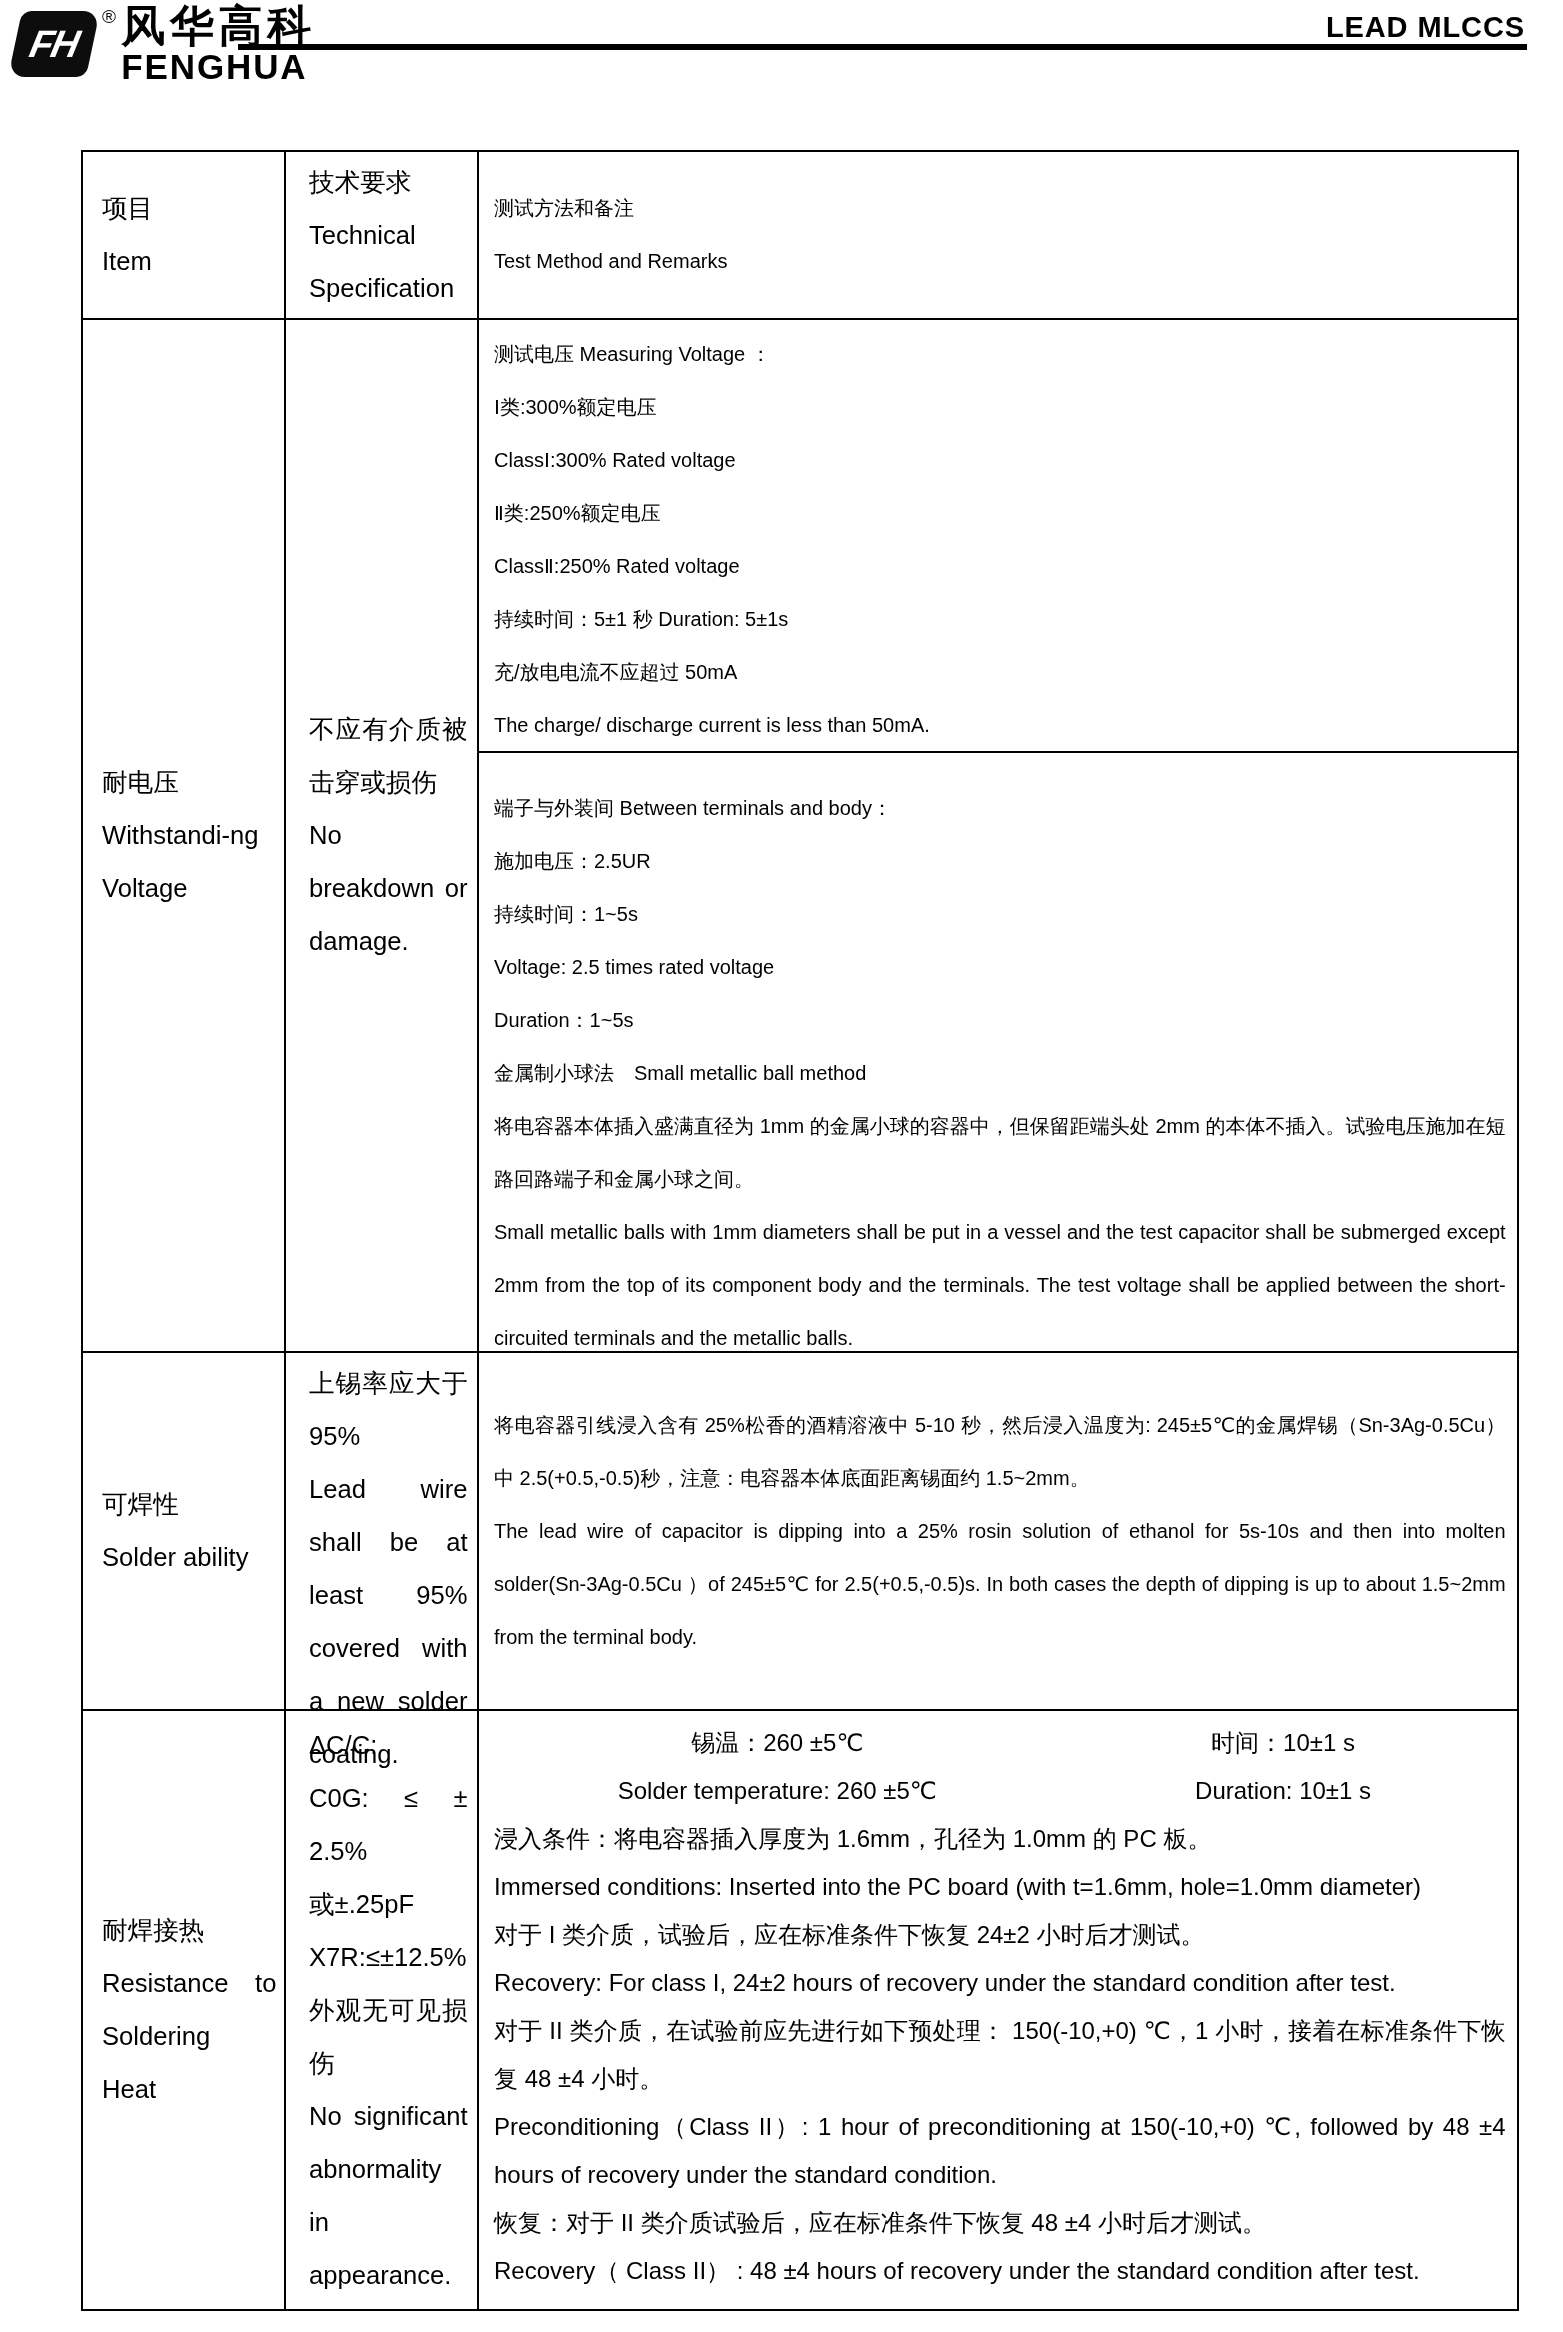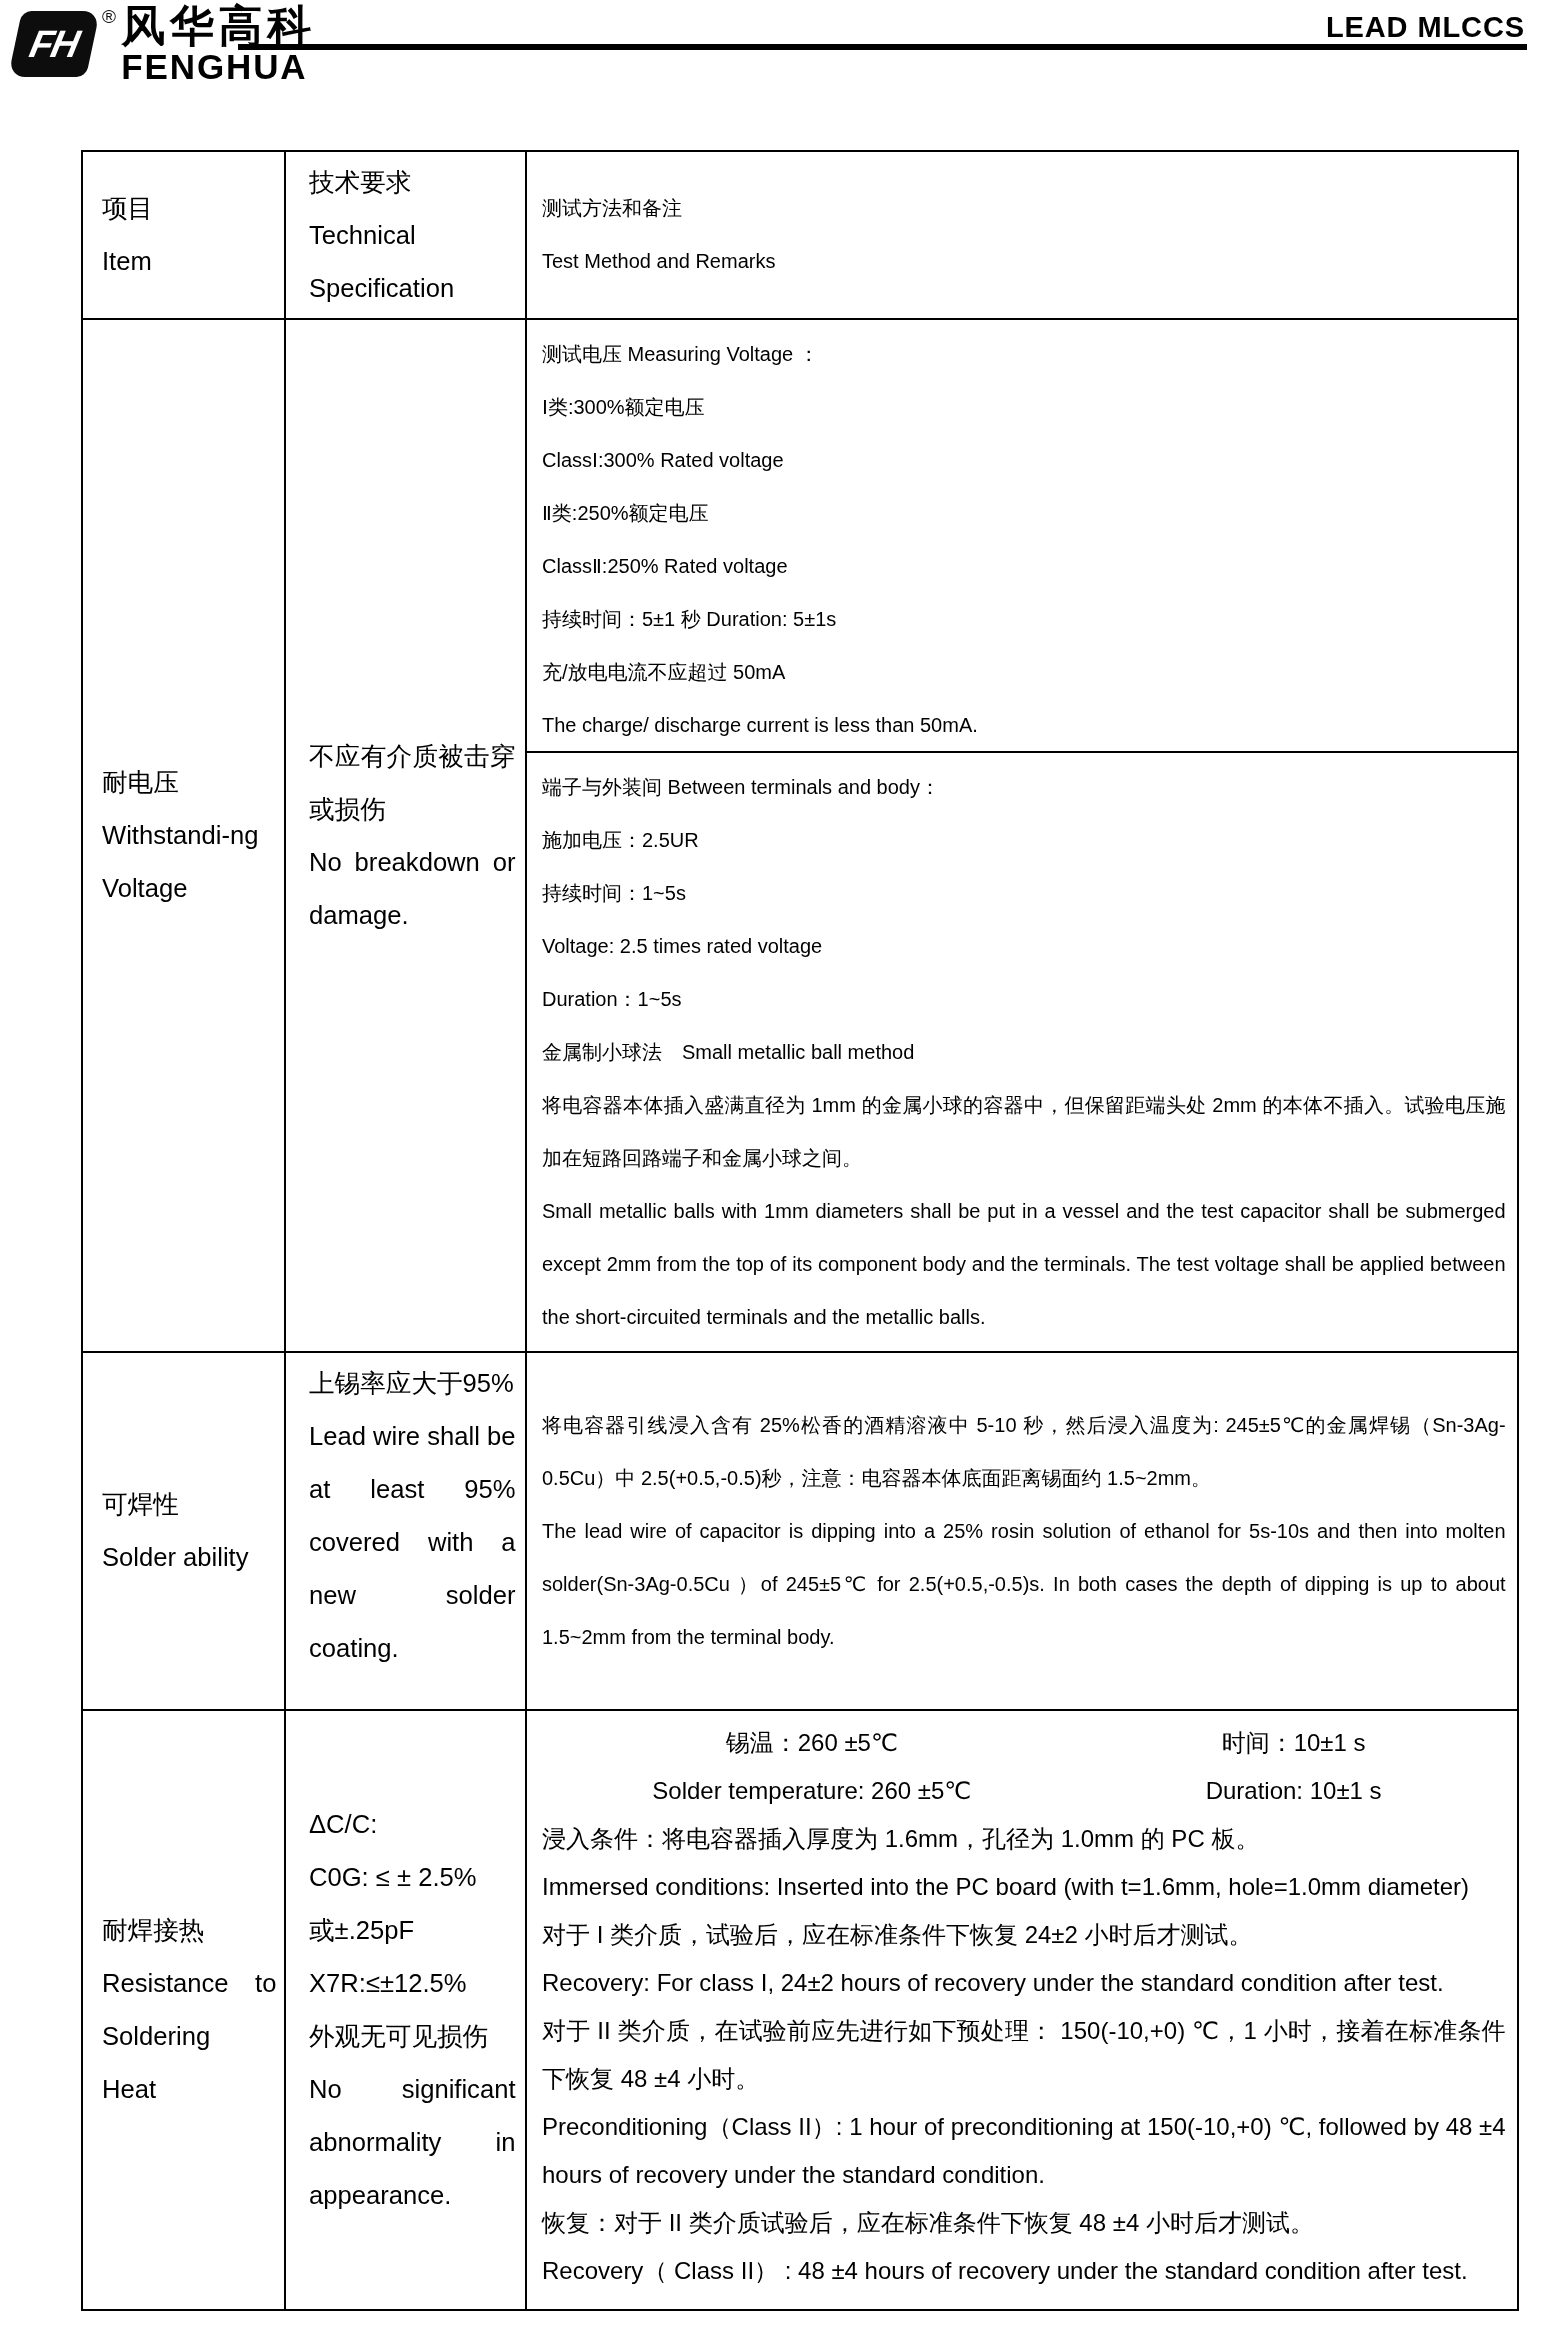--- a/index.html
+++ b/index.html
@@ -42,26 +42,26 @@
   .trow { display: flex; border-bottom: 2.8px solid #000; }
   .trow:last-child { border-bottom: none; }
   .r-head { height: 168px; }
   .r1 { height: 1033px; }
   .r2 { height: 358px; }
   .r3 { height: 598px; }
 
   .cell { display: flex; flex-direction: column; }
   .center { justify-content: center; }
   .c1 { width: 203px; border-right: 2.8px solid #000; padding: 3.8px 7.6px 3.8px 19px; }
-  .c2 { width: 241px; border-right: 2.8px solid #000; padding: 3.8px 9.5px 3.8px 23px; }
+  .c2 { width: 193px; border-right: 2.8px solid #000; padding: 3.8px 9.5px 3.8px 23px; }
   .c3 { flex: 1; padding: 5.7px 11.4px 5.7px 15px; font-size: 20px; }
   .c3.nopad { padding: 0; }
   .sub { padding: 7.6px 11.4px 0 15px; }
   .sub-a { height: 433px; border-bottom: 2.8px solid #000; }
-  .sub-b { flex: 1; }
+  .sub-b { flex: 1; margin-top: 21px; }
   .r3 .c3 { font-size: 24px; line-height: 48px; padding-top: 7.6px; }
   .just { text-align: justify; }
   .pair { display: flex; text-align: center; }
   .pair .pl { width: 56%; }
   .pair .pr { flex: 1; }
 </style>
 </head>
 <body>
 
 <div class="page">

